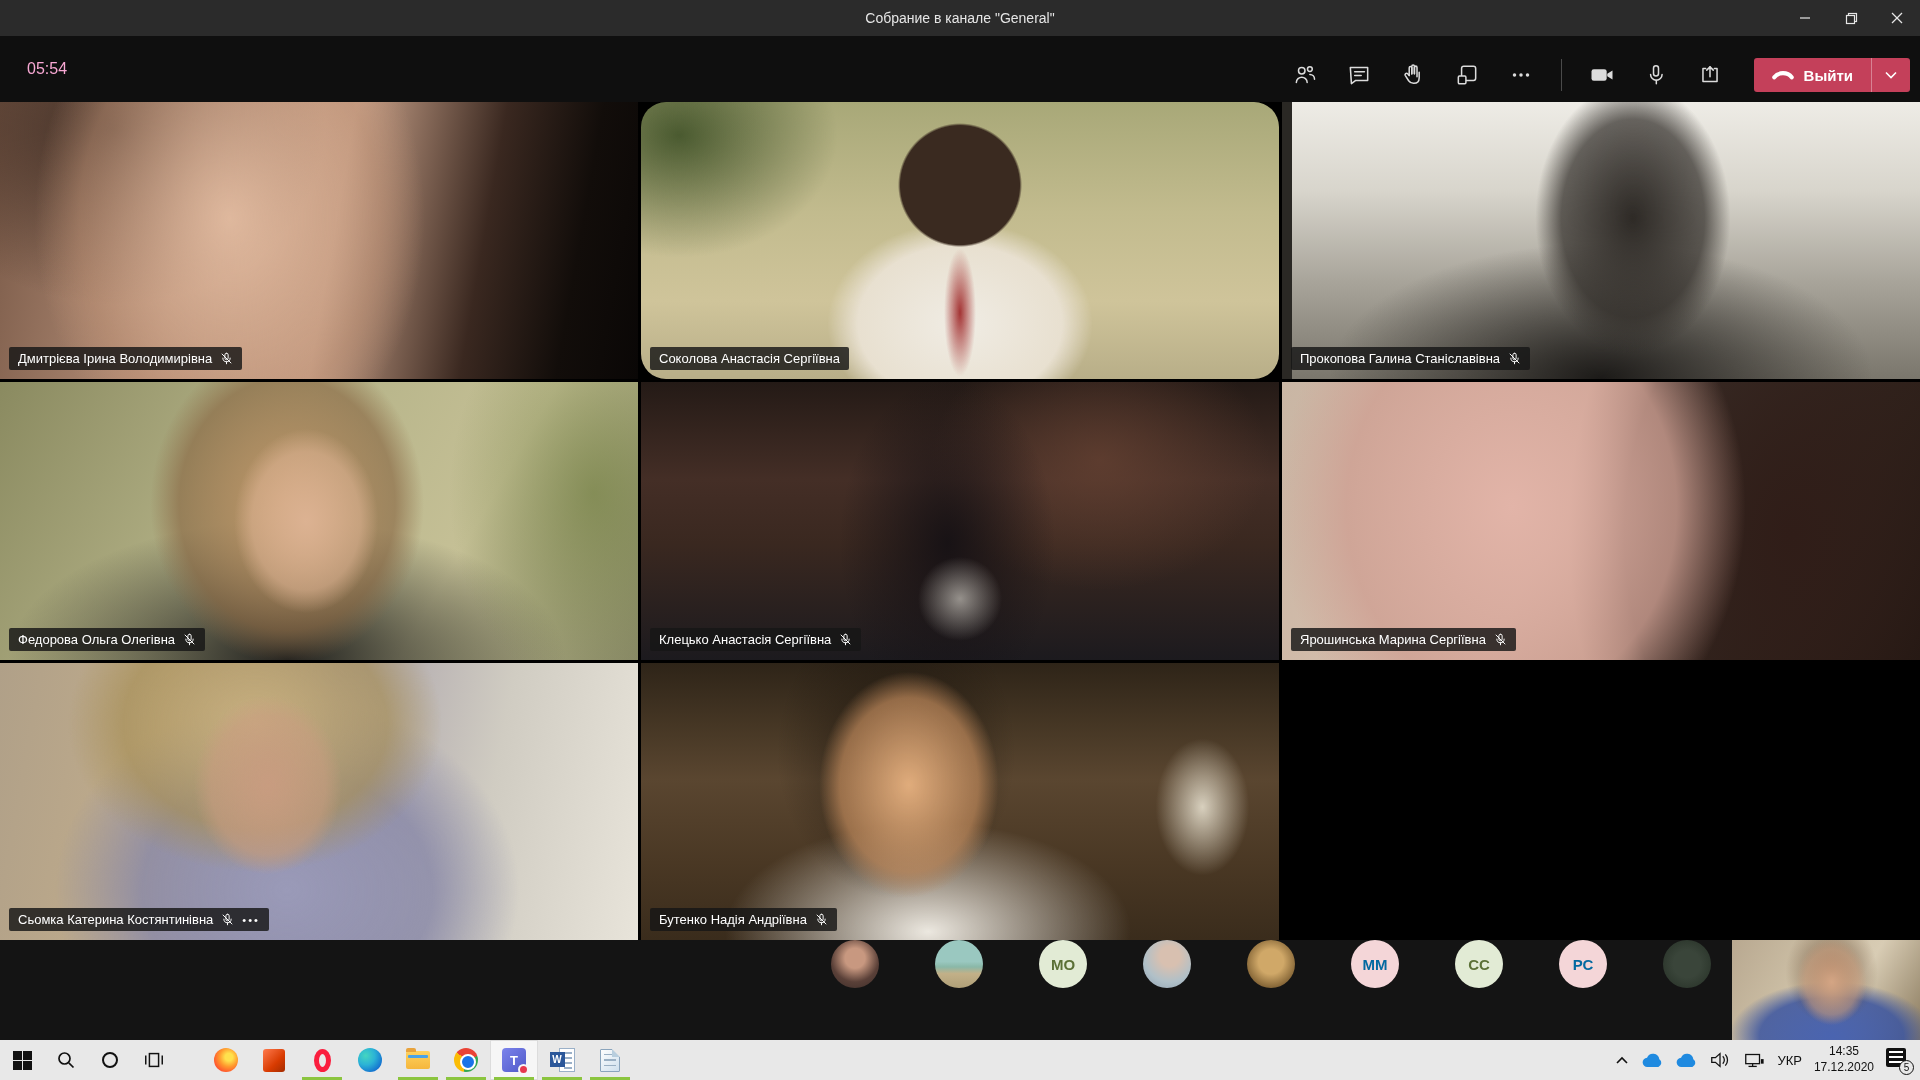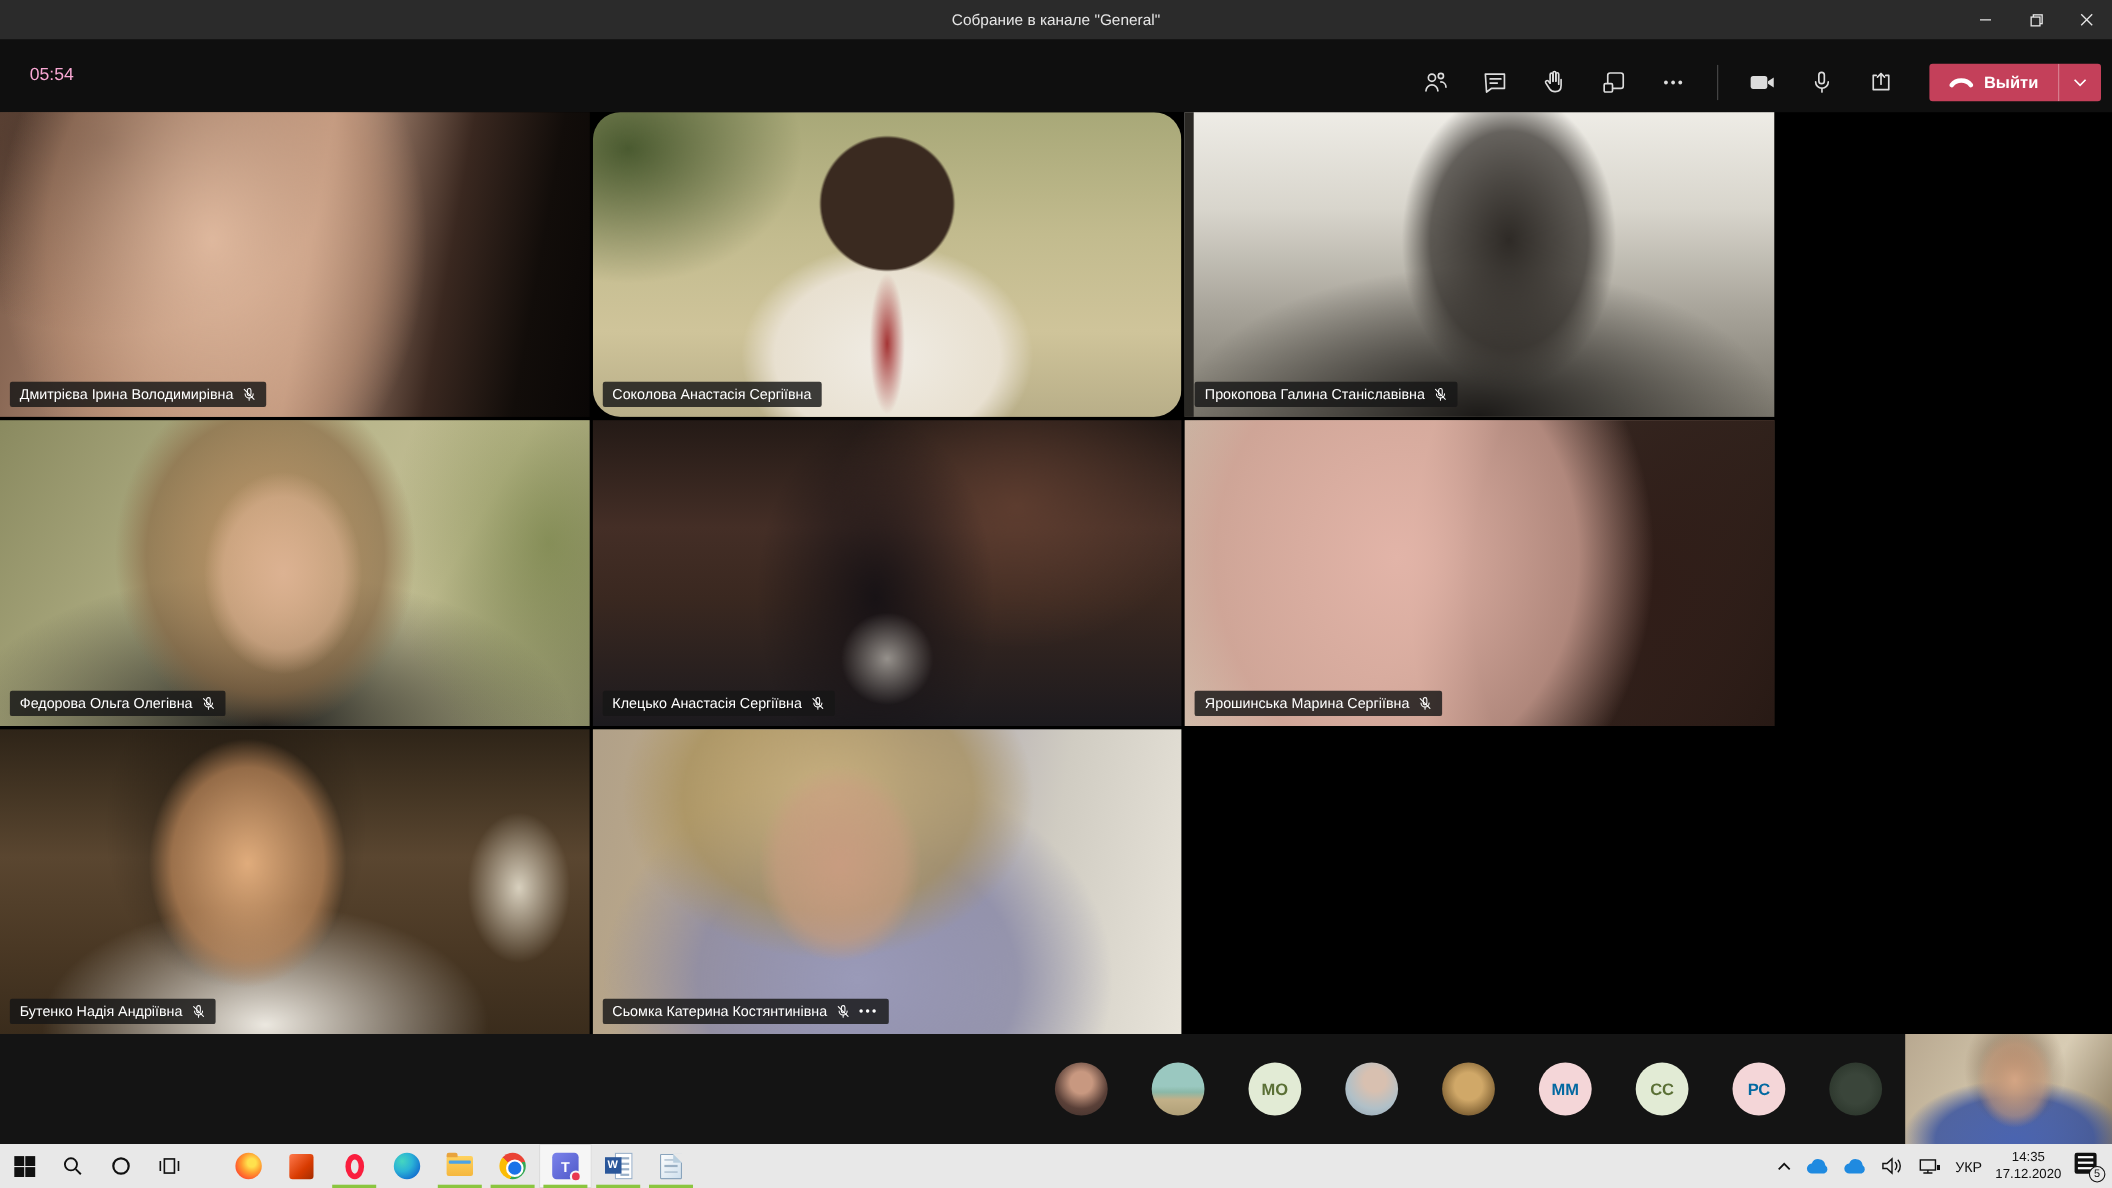--- a/index.html
+++ b/index.html
@@ -23,21 +23,21 @@
   .tb-icon svg { stroke:#dcdcdc; fill:none; stroke-width:1.4; stroke-linecap:round; stroke-linejoin:round; }
   .tb-divider { width:1px; height:32px; background:#4a4a4a; margin:0 6px; }
   .leave-btn { display:flex; align-items:stretch; height:34px; border-radius:3px; overflow:hidden;
                background:#c4405a; color:#fff; margin-left:10px; }
   .leave-main { display:flex; align-items:center; gap:10px; padding:0 18px; font-size:15px; font-weight:bold; }
   .leave-sep { width:1px; background:rgba(255,255,255,.35); }
   .leave-chevron { width:38px; display:flex; align-items:center; justify-content:center; }
   .leave-chevron svg { stroke:#fff; fill:none; stroke-width:1.6; }
 
   
-  .grid { position:absolute; left:0; top:102px; width:1613px; height:838px;
+  .grid { position:absolute; left:0; top:102px; width:1920px; height:838px;
           display:grid; grid-template-columns:1fr 1fr 1fr; grid-template-rows:1fr 1fr 1fr;
           gap:3px; background:#000; }
   .tile { position:relative; overflow:hidden; }
   .name-tag { position:absolute; left:9px; bottom:9px; display:flex; align-items:center; gap:8px;
               background:rgba(22,22,22,.82); color:#fff; font-size:13px;
               padding:4px 9px; border-radius:2px; white-space:nowrap; }
   .name-tag svg { flex:0 0 auto; }
   .more-dots { letter-spacing:2px; font-size:11px; color:#fff; }
 
   
@@ -84,21 +84,21 @@
     radial-gradient(ellipse 65px 95px at 88% 52%, #d8d0be, transparent 72%),
     linear-gradient(180deg, #2e2418 0%, #453624 22%, #5a4630 42%, #4a3824 72%, #3a2c1c 100%); }
   .t9 { background:
     radial-gradient(ellipse 95px 115px at 42% 44%, #c89c80, rgba(200,156,128,.6) 60%, transparent 78%),
     radial-gradient(ellipse 240px 190px at 40% 22%, #c8b080, rgba(168,144,88,.7) 55%, transparent 78%),
     radial-gradient(ellipse 290px 240px at 45% 82%, #9a9ab8, rgba(136,136,168,.8) 50%, transparent 80%),
     linear-gradient(100deg, #b0a088 0%, #c0ac8c 25%, #a8a0a8 50%, #d0ccc2 75%, #e8e4da 100%); }
 
   
   .bottombar { position:absolute; left:0; top:940px; width:1920px; height:100px; background:#141414; }
-  .avatars { position:absolute; right:209px; top:0; height:100px; display:flex; align-items:center; gap:40px; }
+  .avatars { position:absolute; right:209px; top:0; height:100px; display:flex; gap:56px; }
   .avatar { width:48px; height:48px; border-radius:50%; display:flex; align-items:center; justify-content:center;
             font-size:15px; font-weight:bold; overflow:hidden; }
   .av-initials-green { background:#e2ebd5; color:#5b7036; }
   .av-initials-pink  { background:#f4d6d8; color:#0369a1; }
   .av-p1 { background:radial-gradient(circle at 50% 38%, #c89880 0 26%, #5a4038 62%, #3a2c28 100%); }
   .av-p2 { background:linear-gradient(180deg,#9ac8c0 0 45%, #8ab8a8 56%, #c2b088 70%, #b0a078 100%); }
   .av-p3 { background:radial-gradient(circle at 56% 34%, #d8c0b0 0 24%, #b0c0c8 62%, #90a0b0 100%); }
   .av-p4 { background:radial-gradient(circle at 50% 45%, #d0a868 0 35%, #8a6a3a 70%, #4a3828 100%); }
   .av-p5 { background:radial-gradient(circle at 50% 50%, #3a453a 0 40%, #242e24 100%); }
   .selfview { position:absolute; right:0; top:0; width:188px; height:100px; background:
@@ -338,46 +338,46 @@
             <g stroke="#fff" stroke-width="1.2" fill="none" stroke-linecap="round">
               <rect x="6" y="1.5" width="4" height="8" rx="2"></rect>
               <path d="M3.5 7.5a4.5 4.5 0 0 0 9 0"></path>
               <path d="M8 12v2.5"></path>
               <path d="M2.5 2.5l11 11"></path>
             </g>
           </svg>
       </div>
     </div>
 
+    <div class="tile t9">
+      <div class="name-tag">
+        <span>Сьомка Катерина Костянтинівна</span>
+        <svg width="13" height="13" viewBox="0 0 16 16">
+            <g stroke="#fff" stroke-width="1.2" fill="none" stroke-linecap="round">
+              <rect x="6" y="1.5" width="4" height="8" rx="2"></rect>
+              <path d="M3.5 7.5a4.5 4.5 0 0 0 9 0"></path>
+              <path d="M8 12v2.5"></path>
+              <path d="M2.5 2.5l11 11"></path>
+            </g>
+          </svg>
+        <span class="more-dots">•••</span>
+      </div>
+    </div>
+
     <div class="tile t8">
       <div class="name-tag">
         <span>Бутенко Надія Андріївна</span>
         <svg width="13" height="13" viewBox="0 0 16 16">
             <g stroke="#fff" stroke-width="1.2" fill="none" stroke-linecap="round">
               <rect x="6" y="1.5" width="4" height="8" rx="2"></rect>
               <path d="M3.5 7.5a4.5 4.5 0 0 0 9 0"></path>
               <path d="M8 12v2.5"></path>
               <path d="M2.5 2.5l11 11"></path>
             </g>
           </svg>
-      </div>
-    </div>
-
-    <div class="tile t9">
-      <div class="name-tag">
-        <span>Сьомка Катерина Костянтинівна</span>
-        <svg width="13" height="13" viewBox="0 0 16 16">
-            <g stroke="#fff" stroke-width="1.2" fill="none" stroke-linecap="round">
-              <rect x="6" y="1.5" width="4" height="8" rx="2"></rect>
-              <path d="M3.5 7.5a4.5 4.5 0 0 0 9 0"></path>
-              <path d="M8 12v2.5"></path>
-              <path d="M2.5 2.5l11 11"></path>
-            </g>
-          </svg>
-        <span class="more-dots">•••</span>
       </div>
     </div>
 
   </div>
 
   <div class="bottombar">
     <div class="avatars">
       <div class="avatar av-p1"></div>
       <div class="avatar av-p2"></div>
       <div class="avatar av-initials-green">

